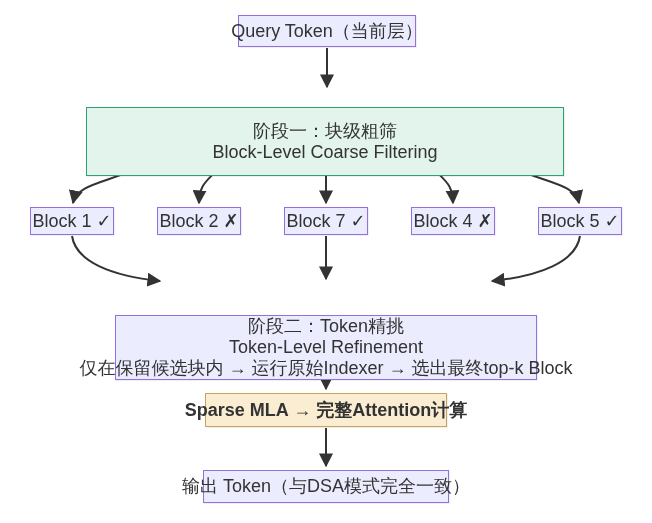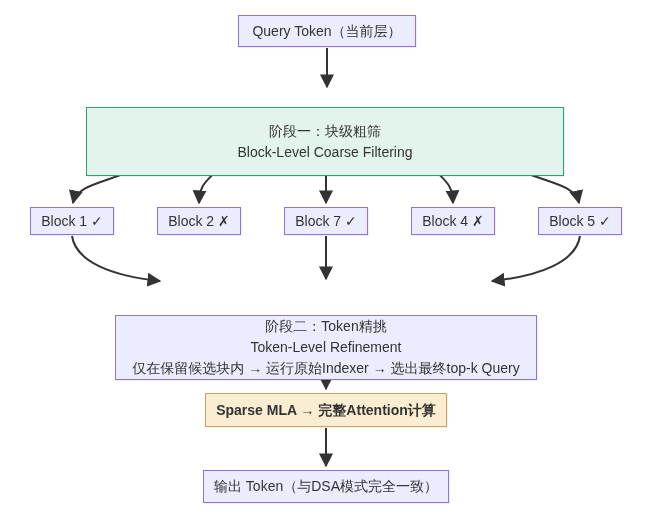--- a/index.html
+++ b/index.html
@@ -28,21 +28,21 @@
     stroke-width: 2px;
   }
   .node {
     position: absolute;
     box-sizing: border-box;
     display: flex;
     flex-direction: column;
     align-items: center;
     justify-content: center;
     color: var(--text, #333333);
-    font-size: 14px;
+    font-size: 18px;
     line-height: 21px;
     white-space: nowrap;
     box-shadow: 1px 1px 1px rgba(0,0,0,0.06);
   }
   .node.lavender {
     background: var(--lavender-fill, #ECECFF);
     border: 1px solid var(--lavender-border, #9370DB);
   }
   .node.green {
     background: var(--green-fill, #E2F4EB);
@@ -103,21 +103,21 @@
   <div class="node lavender" style="left:411px; top:207px; width:84px; height:28px;">
     <span class="line">Block 4 ✗</span>
   </div>
   <div class="node lavender" style="left:538px; top:207px; width:84px; height:28px;">
     <span class="line">Block 5 ✓</span>
   </div>
 
   <div class="node lavender" style="left:115px; top:283px; width:422px; height:65px;margin-top:32px;">
     <div class="line">阶段二：Token精挑</div>
     <div class="line">Token-Level Refinement</div>
-    <div class="line">仅在保留候选块内 → 运行原始Indexer → 选出最终top-k Query</div>
+    <div class="line">仅在保留候选块内 → 运行原始Indexer → 选出最终top-k Block</div>
   </div>
 
   <div class="node orange" style="left:205px; top:393px; width:242px; height:34px;font-weight:bold;">
     <span class="line">Sparse MLA → 完整Attention计算</span>
   </div>
 
   <div class="node lavender" style="left:203px; top:470px; width:246px; height:33px;">
     <span class="line">输出 Token（与DSA模式完全一致）</span>
   </div>
 

